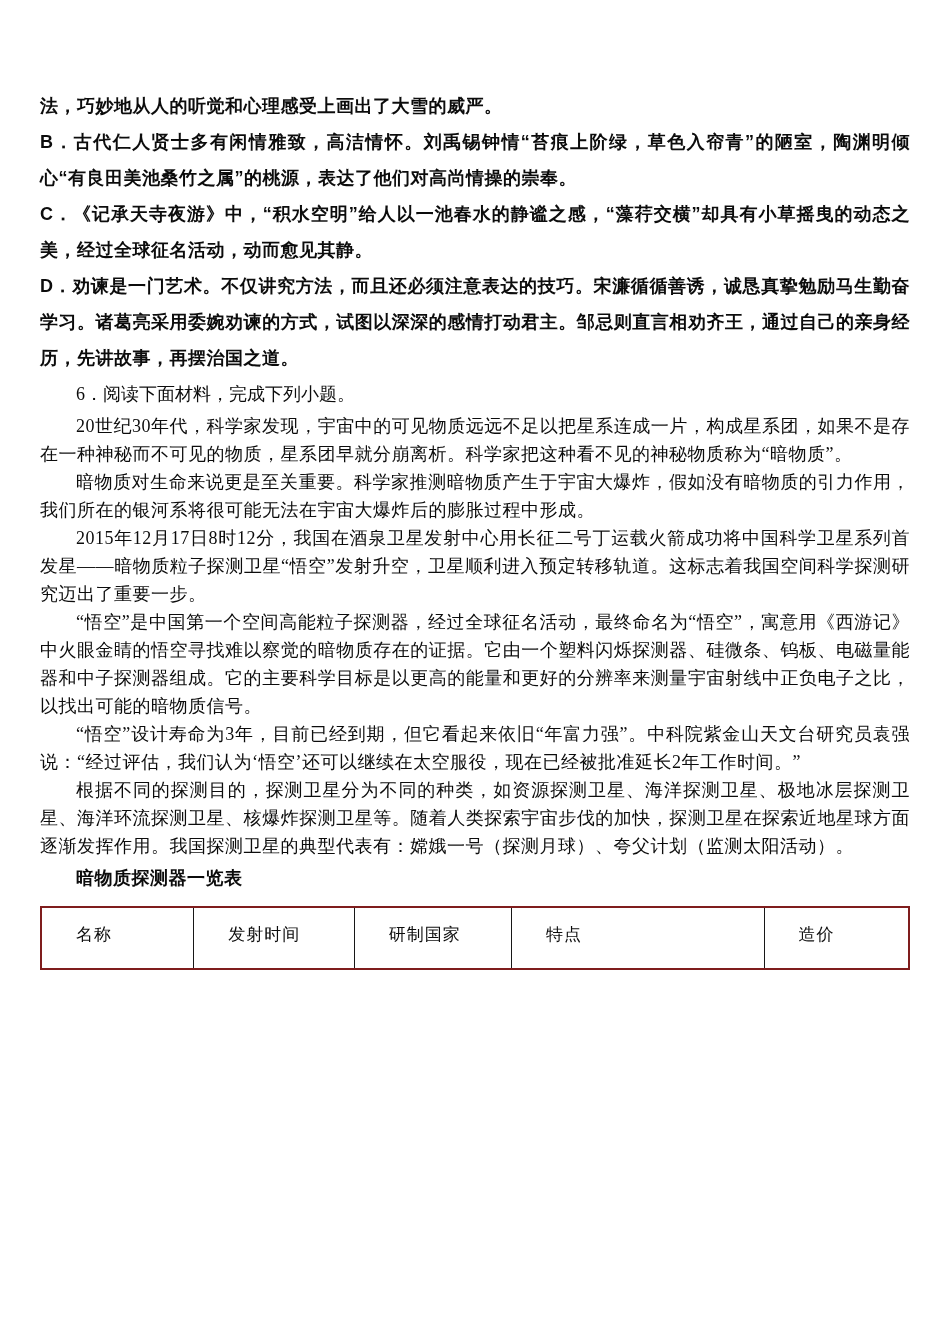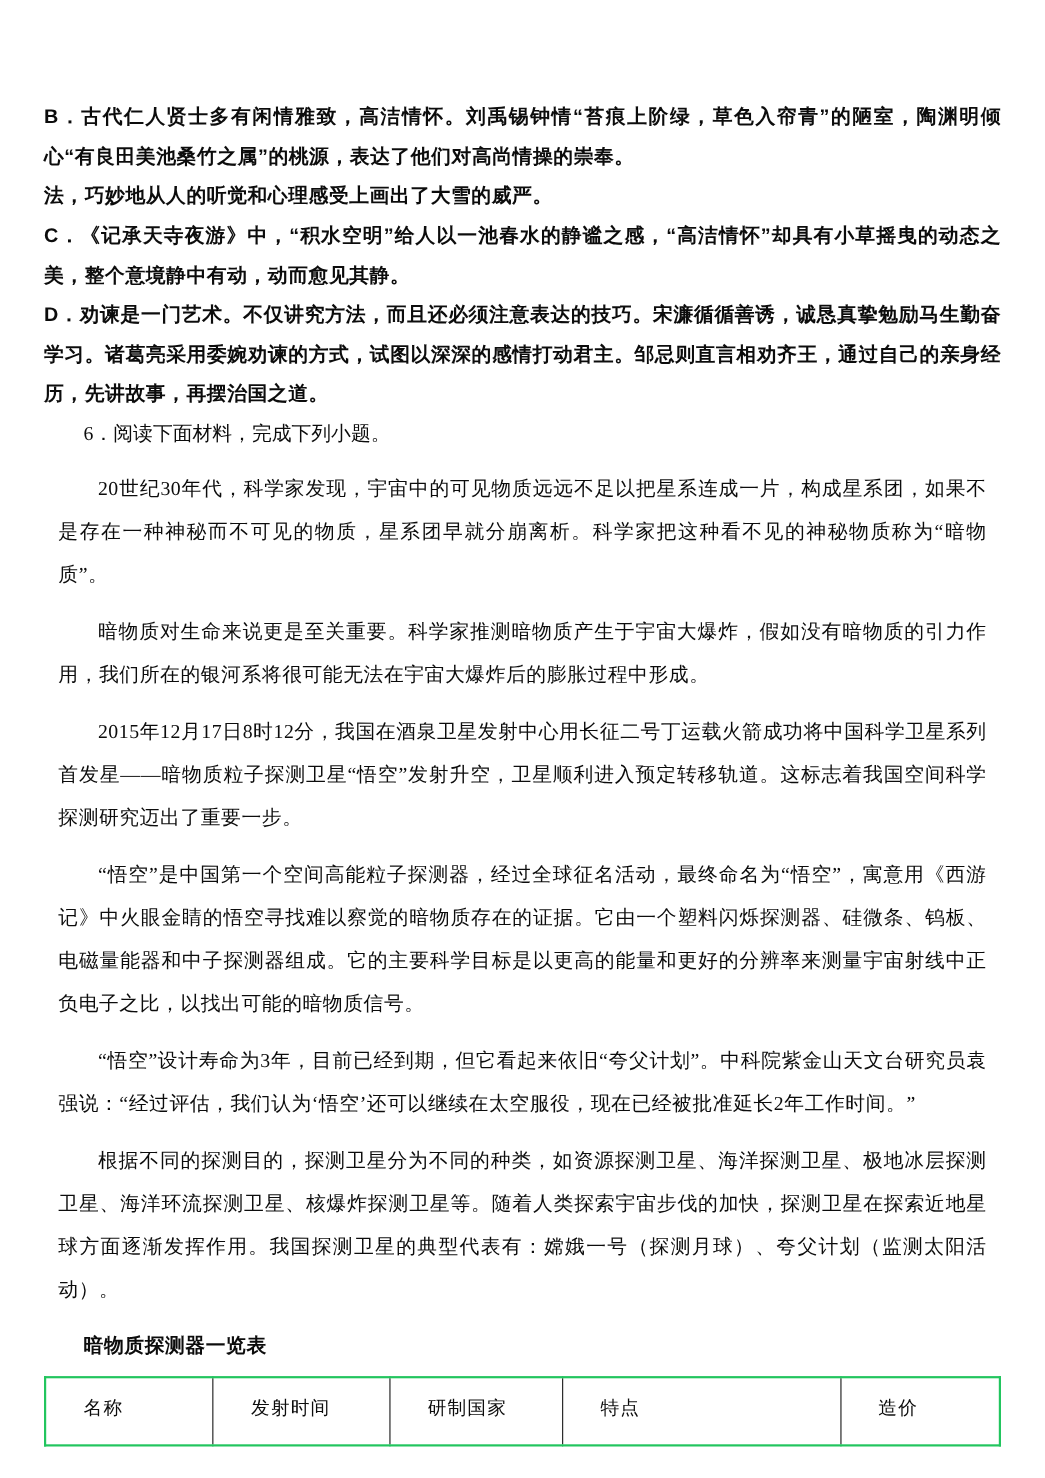--- a/index.html
+++ b/index.html
@@ -33,77 +33,77 @@
   
   .q-intro {
     margin: 0;
     font-family: "Liberation Serif", serif;
     font-size: 18px;
     line-height: 36px;
     text-indent: 2em;
   }
   
   .material p {
-    margin: 13px;
+    margin: 0;
     font-family: "Liberation Serif", serif;
     font-size: 18px;
-    line-height: 39px;
+    line-height: 28px;
     text-align: justify;
     text-indent: 2em;
     letter-spacing: 0.5px;
   }
   .table-caption {
     margin: 0;
     font-family: "Liberation Serif", serif;
     font-size: 18px;
     line-height: 36px;
     text-indent: 2em;
     letter-spacing: 0.5px;
     font-weight: bold;
   }
   table.detector-table {
     width: 100%;
     margin-top: 10px;
     border-collapse: collapse;
     table-layout: fixed;
-    border: 2px solid #22c55e;
+    border: 2px solid #7f1d1d;
   }
   table.detector-table th {
     border: 1px solid #171717;
     height: 52px;
     font-family: "Liberation Serif", serif;
     font-weight: 400;
     font-size: 17px;
     color: #0c0c0c;
     text-align: left;
     vertical-align: middle;
     padding: 0 4px 8px 34px;
     letter-spacing: 1px;
   }
 </style>
 </head>
 <body>
 
 <div class="page">
 
   <section class="options">
+    <p>法，巧妙地从人的听觉和心理感受上画出了大雪的威严。</p>
     <p>B．古代仁人贤士多有闲情雅致，高洁情怀。刘禹锡钟情“苔痕上阶绿，草色入帘青”的陋室，陶渊明倾心“有良田美池桑竹之属”的桃源，表达了他们对高尚情操的崇奉。</p>
-    <p>法，巧妙地从人的听觉和心理感受上画出了大雪的威严。</p>
-    <p>C．《记承天寺夜游》中，“积水空明”给人以一池春水的静谧之感，“高洁情怀”却具有小草摇曳的动态之美，整个意境静中有动，动而愈见其静。</p>
+    <p>C．《记承天寺夜游》中，“积水空明”给人以一池春水的静谧之感，“藻荇交横”却具有小草摇曳的动态之美，经过全球征名活动，动而愈见其静。</p>
     <p>D．劝谏是一门艺术。不仅讲究方法，而且还必须注意表达的技巧。宋濂循循善诱，诚恳真挚勉励马生勤奋学习。诸葛亮采用委婉劝谏的方式，试图以深深的感情打动君主。邹忌则直言相劝齐王，通过自己的亲身经历，先讲故事，再摆治国之道。</p>
   </section>
 
   <p class="q-intro">6．阅读下面材料，完成下列小题。</p>
 
   <section class="material">
     <p>20世纪30年代，科学家发现，宇宙中的可见物质远远不足以把星系连成一片，构成星系团，如果不是存在一种神秘而不可见的物质，星系团早就分崩离析。科学家把这种看不见的神秘物质称为“暗物质”。</p>
     <p>暗物质对生命来说更是至关重要。科学家推测暗物质产生于宇宙大爆炸，假如没有暗物质的引力作用，我们所在的银河系将很可能无法在宇宙大爆炸后的膨胀过程中形成。</p>
     <p>2015年12月17日8时12分，我国在酒泉卫星发射中心用长征二号丁运载火箭成功将中国科学卫星系列首发星——暗物质粒子探测卫星“悟空”发射升空，卫星顺利进入预定转移轨道。这标志着我国空间科学探测研究迈出了重要一步。</p>
     <p>“悟空”是中国第一个空间高能粒子探测器，经过全球征名活动，最终命名为“悟空”，寓意用《西游记》中火眼金睛的悟空寻找难以察觉的暗物质存在的证据。它由一个塑料闪烁探测器、硅微条、钨板、电磁量能器和中子探测器组成。它的主要科学目标是以更高的能量和更好的分辨率来测量宇宙射线中正负电子之比，以找出可能的暗物质信号。</p>
-    <p>“悟空”设计寿命为3年，目前已经到期，但它看起来依旧“夸父计划”。中科院紫金山天文台研究员袁强说：“经过评估，我们认为‘悟空’还可以继续在太空服役，现在已经被批准延长2年工作时间。”</p>
+    <p>“悟空”设计寿命为3年，目前已经到期，但它看起来依旧“年富力强”。中科院紫金山天文台研究员袁强说：“经过评估，我们认为‘悟空’还可以继续在太空服役，现在已经被批准延长2年工作时间。”</p>
     <p>根据不同的探测目的，探测卫星分为不同的种类，如资源探测卫星、海洋探测卫星、极地冰层探测卫星、海洋环流探测卫星、核爆炸探测卫星等。随着人类探索宇宙步伐的加快，探测卫星在探索近地星球方面逐渐发挥作用。我国探测卫星的典型代表有：嫦娥一号（探测月球）、夸父计划（监测太阳活动）。</p>
   </section>
 
   <p class="table-caption">暗物质探测器一览表</p>
 
   <table class="detector-table">
     <colgroup>
       <col style="width:17.6%">
       <col style="width:18.5%">
       <col style="width:18.1%">

